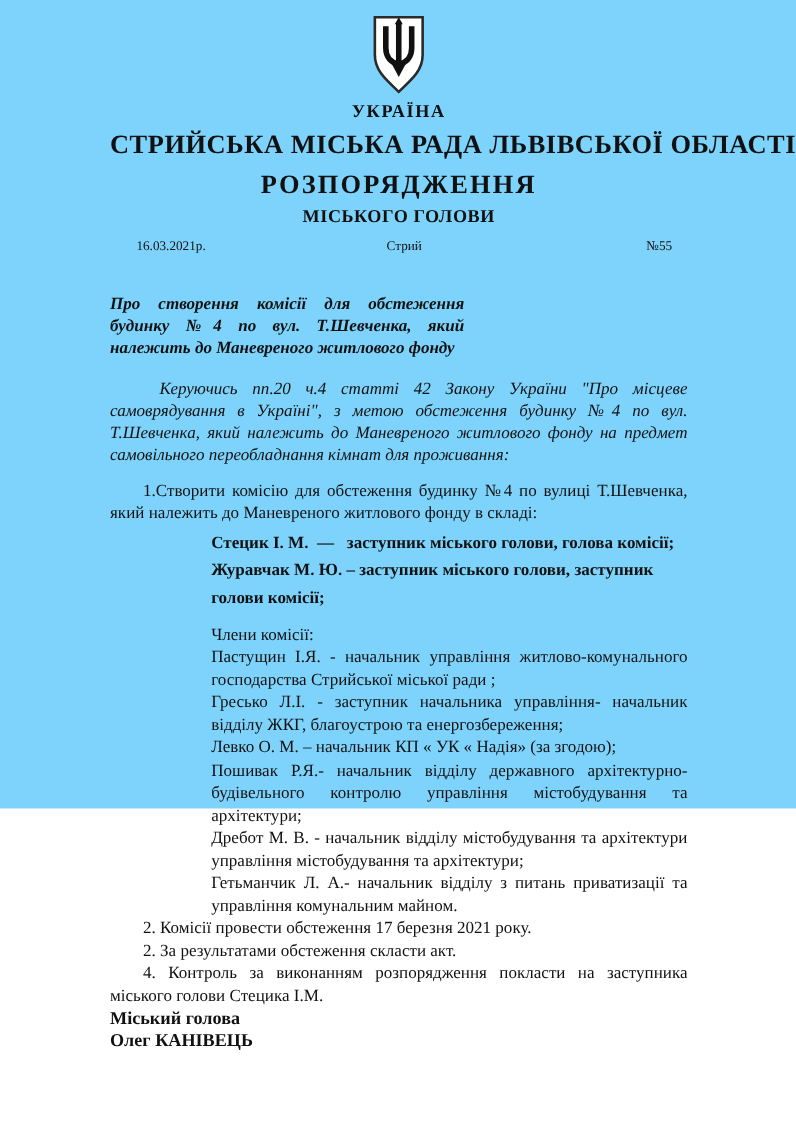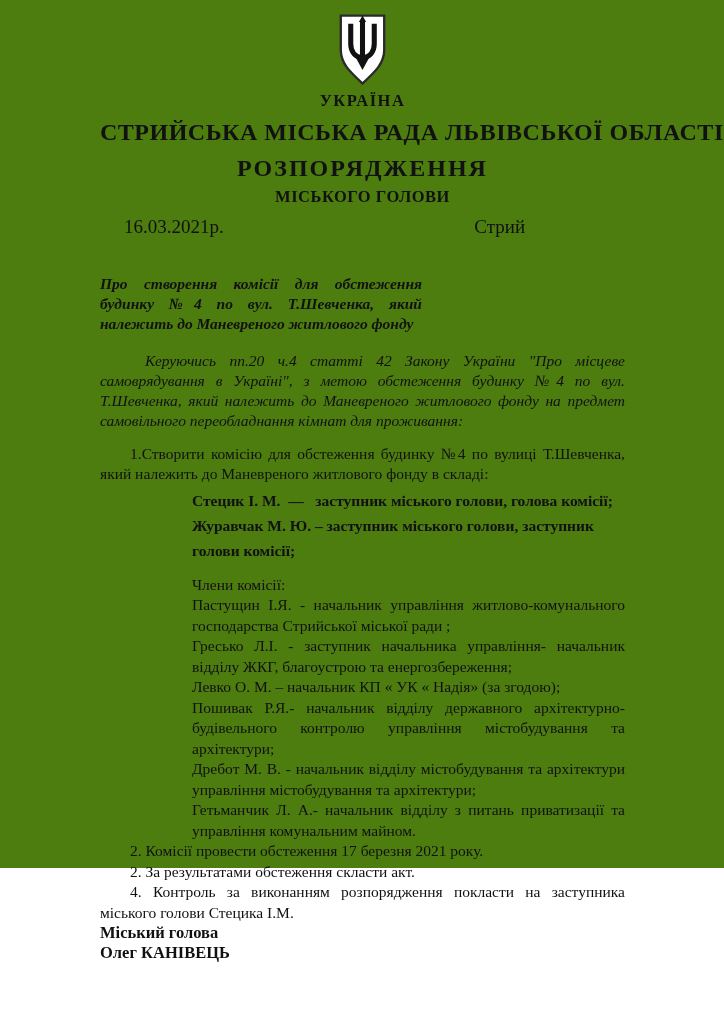--- a/index.html
+++ b/index.html
@@ -10,23 +10,23 @@
   body {
     width: 724px;
     height: 1024px;
     font-family: "Liberation Serif", "DejaVu Serif", serif;
     color: #111;
     overflow: hidden;
   }
   .page {
     box-sizing: border-box;
     width: 724px;
-    height: 868px;
+    height: 735px;
     padding: 12px 99px 0 100px;
-    background: #4d7c0f;
+    background: #7dd3fc;
   }
   
   .emblem-wrap { text-align: center; }
   .emblem-wrap svg { display: block; margin: 0 auto; }
   .country {
     margin-top: 3px;
     font-size: 16.5px;
     font-weight: bold;
     letter-spacing: 1.5px;
     text-align: center;
@@ -50,21 +50,21 @@
   .doc-subtype {
     margin-top: 5px;
     font-size: 16.5px;
     font-weight: bold;
     letter-spacing: 0.5px;
     text-align: center;
   }
   .meta-row {
     display: flex;
     margin-top: 9px;
-    font-size: 19px;
+    font-size: 12px;
   }
   .meta-row .meta-date { flex: 1; text-align: left; padding-left: 24px; }
   .meta-row .meta-city { flex: 1; text-align: center; }
   .meta-row .meta-num  { flex: 1; text-align: right; padding-right: 14px; }
   
   .subject {
     margin-top: 36px;
     width: 322px;
     font-size: 15.5px;
     line-height: 20px;
@@ -131,20 +131,21 @@
 
   <div class="org">СТРИЙСЬКА МІСЬКА РАДА ЛЬВІВСЬКОЇ ОБЛАСТІ</div>
 
   <div class="doc-type">РОЗПОРЯДЖЕННЯ</div>
 
   <div class="doc-subtype">МІСЬКОГО ГОЛОВИ</div>
 
   <div class="meta-row">
     <span class="meta-date">16.03.2021р.</span>
     <span class="meta-city">Стрий</span>
+    <span class="meta-num">№55</span>
   </div>
 
   <div class="subject">Про створення комісії для обстеження будинку №4 по вул. Т.Шевченка, який належить до Маневреного житлового фонду</div>
 
   <p class="intro">Керуючись пп.20 ч.4 статті 42 Закону України "Про місцеве самоврядування в Україні", з метою обстеження будинку №4 по вул. Т.Шевченка, який належить до Маневреного житлового фонду на предмет самовільного переобладнання кімнат для проживання:</p>
 
   <p class="item item-1">1.Створити комісію для  обстеження будинку №4 по вулиці Т.Шевченка, який належить до Маневреного житлового фонду в складі:</p>
 
   <p class="leader leader-1">Стецик І. М.  —   заступник міського голови, голова комісії;</p>
   <p class="leader">Журавчак М. Ю. – заступник міського голови, заступник голови комісії;</p>

